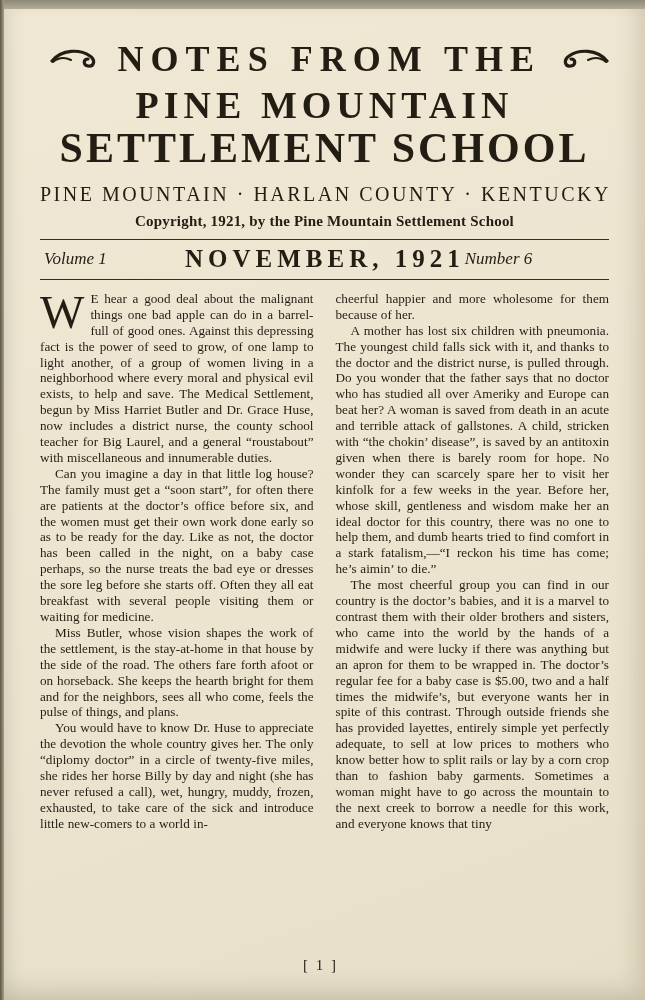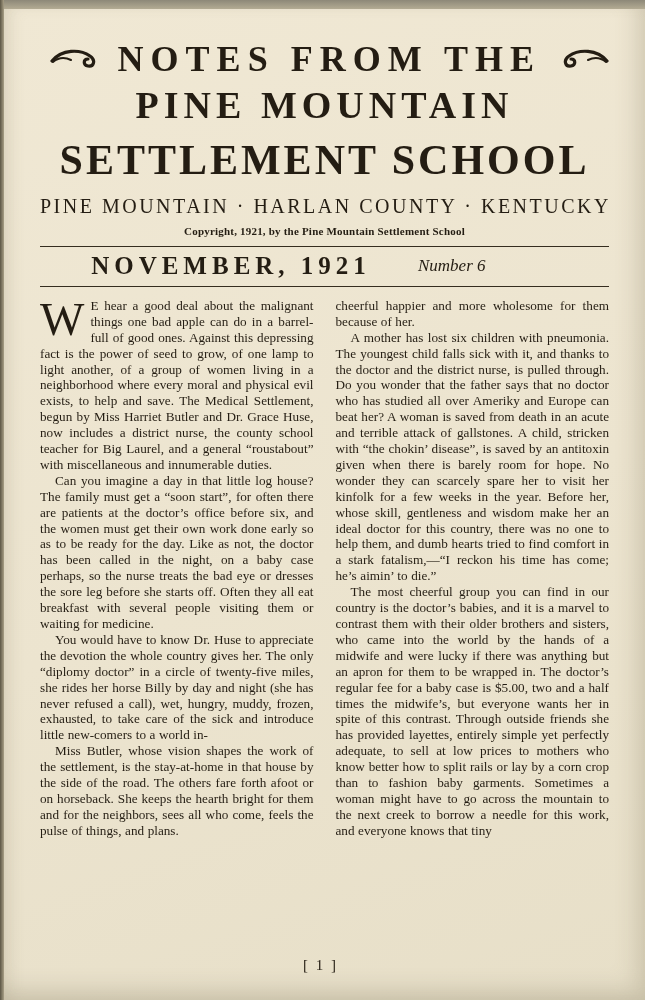--- a/index.html
+++ b/index.html
@@ -19,30 +19,30 @@
     background:linear-gradient(#8d8878,#b3ab93); }
   .edge-left { position:absolute; top:0; left:0; bottom:0; width:4px;
     background:linear-gradient(90deg,#5b5544,#a89f86); }
 
   .masthead { text-align:center; }
   .kicker-row { display:flex; align-items:center; justify-content:flex-end; gap:16px; margin-top:12px; }
   .kicker { margin:0; font-weight:700; font-size:36px; letter-spacing:7px; white-space:nowrap; }
   .fleuron svg { display:block; }
   .fleuron.flip svg { transform:scaleX(-1); }
   .title1 { margin:6px 0 0; font-weight:700; font-size:38px; line-height:1.04; letter-spacing:5px; white-space:nowrap; }
-  .title2 { margin:12px 0 0; font-weight:700; font-size:42px; line-height:1.08; letter-spacing:3px; white-space:nowrap; }
+  .title2 { margin:0 0 0; font-weight:700; font-size:42px; line-height:1.08; letter-spacing:3px; white-space:nowrap; }
   .location { margin-top:12px; font-size:20px; letter-spacing:2.5px; white-space:nowrap; }
-  .copyright { margin-top:7px; margin-bottom:9px; font-size:11px; font-weight:700; letter-spacing:.2px; }
+  .copyright { margin-top:7px; margin-bottom:9px; font-size:15px; font-weight:700; letter-spacing:.2px; }
 
   .rule { border:none; border-top:1.6px solid #352d1f; margin:0; }
 
   .issue-row { display:flex; align-items:center; padding:5px 4px 6px; }
   .issue-side { flex:1; font-style:italic; font-size:17px; }
   .issue-side.right { text-align:left; }
-  .issue-date { flex:2; text-align:center; font-size:25px; font-weight:700; letter-spacing:5px; white-space:nowrap; }
+  .issue-date { flex:2; text-align:right; font-size:25px; font-weight:700; letter-spacing:5px; white-space:nowrap; }
 
   .columns { display:flex; gap:22px; margin-top:11px; }
   .col { flex:1; min-width:0; font-size:13.2px; line-height:15.9px; text-align:justify;
          hyphens:auto; -webkit-hyphens:auto; word-spacing:.02em; }
   .col p { margin:0; }
   .col p.indent { text-indent:15px; }
   .dropcap { float:left; font-size:47px; line-height:39px; padding:2px 6px 0 0; }
 
   .page-footer { position:absolute; left:0; right:4px; bottom:26px; text-align:center;
     font-size:15px; letter-spacing:2px; }
@@ -72,32 +72,33 @@
     </div>
     <h1 class="title1">PINE MOUNTAIN</h1>
     <h1 class="title2">SETTLEMENT SCHOOL</h1>
     <div class="location">PINE MOUNTAIN · HARLAN COUNTY · KENTUCKY</div>
     <div class="copyright">Copyright, 1921, by the Pine Mountain Settlement School</div>
   </header>
 
   <hr class="rule">
 
   <div class="issue-row">
+    <span class="issue-side">Volume 1</span>
     <span class="issue-date">NOVEMBER, 1921</span>
     <span class="issue-side right">Number 6</span>
   </div>
 
   <hr class="rule">
 
   <main class="columns">
     <section class="col">
       <p><span class="dropcap">W</span><span>E hear a good deal about the malignant things one bad apple can do in a barrel-full of good ones. Against this depressing fact is the power of seed to grow, of one lamp to light another, of a group of women living in a neighborhood where every moral and physical evil exists, to help and save. The Medical Settlement, begun by Miss Harriet Butler and Dr. Grace Huse, now includes a district nurse, the county school teacher for Big Laurel, and a general “roustabout” with miscellaneous and innumerable duties.</span></p>
       <p class="indent">Can you imagine a day in that little log house? The family must get a “soon start”, for often there are patients at the doctor’s office before six, and the women must get their own work done early so as to be ready for the day. Like as not, the doctor has been called in the night, on a baby case perhaps, so the nurse treats the bad eye or dresses the sore leg before she starts off. Often they all eat breakfast with several people visiting them or waiting for medicine.</p>
+      <p class="indent">Miss Butler, whose vision shapes the work of the settlement, is the stay-at-home in that house by the side of the road. The others fare forth afoot or on horseback. She keeps the hearth bright for them and for the neighbors, sees all who come, feels the pulse of things, and plans.</p>
       <p class="indent">You would have to know Dr. Huse to appreciate the devotion the whole country gives her. The only “diplomy doctor” in a circle of twenty-five miles, she rides her horse Billy by day and night (she has never refused a call), wet, hungry, muddy, frozen, exhausted, to take care of the sick and introduce little new-comers to a world in-</p>
-      <p class="indent">Miss Butler, whose vision shapes the work of the settlement, is the stay-at-home in that house by the side of the road. The others fare forth afoot or on horseback. She keeps the hearth bright for them and for the neighbors, sees all who come, feels the pulse of things, and plans.</p>
     </section>
     <section class="col">
       <p>cheerful happier and more wholesome for them because of her.</p>
       <p class="indent">A mother has lost six children with pneumonia. The youngest child falls sick with it, and thanks to the doctor and the district nurse, is pulled through. Do you wonder that the father says that no doctor who has studied all over Ameriky and Europe can beat her? A woman is saved from death in an acute and terrible attack of gallstones. A child, stricken with “the chokin’ disease”, is saved by an antitoxin given when there is barely room for hope. No wonder they can scarcely spare her to visit her kinfolk for a few weeks in the year. Before her, whose skill, gentleness and wisdom make her an ideal doctor for this country, there was no one to help them, and dumb hearts tried to find comfort in a stark fatalism,—“I reckon his time has come; he’s aimin’ to die.”</p>
       <p class="indent">The most cheerful group you can find in our country is the doctor’s babies, and it is a marvel to contrast them with their older brothers and sisters, who came into the world by the hands of a midwife and were lucky if there was anything but an apron for them to be wrapped in. The doctor’s regular fee for a baby case is $5.00, two and a half times the midwife’s, but everyone wants her in spite of this contrast. Through outside friends she has provided layettes, entirely simple yet perfectly adequate, to sell at low prices to mothers who know better how to split rails or lay by a corn crop than to fashion baby garments. Sometimes a woman might have to go across the mountain to the next creek to borrow a needle for this work, and everyone knows that tiny</p>
     </section>
   </main>
 
   <footer class="page-footer">
     <span>[ 1 ]</span>

